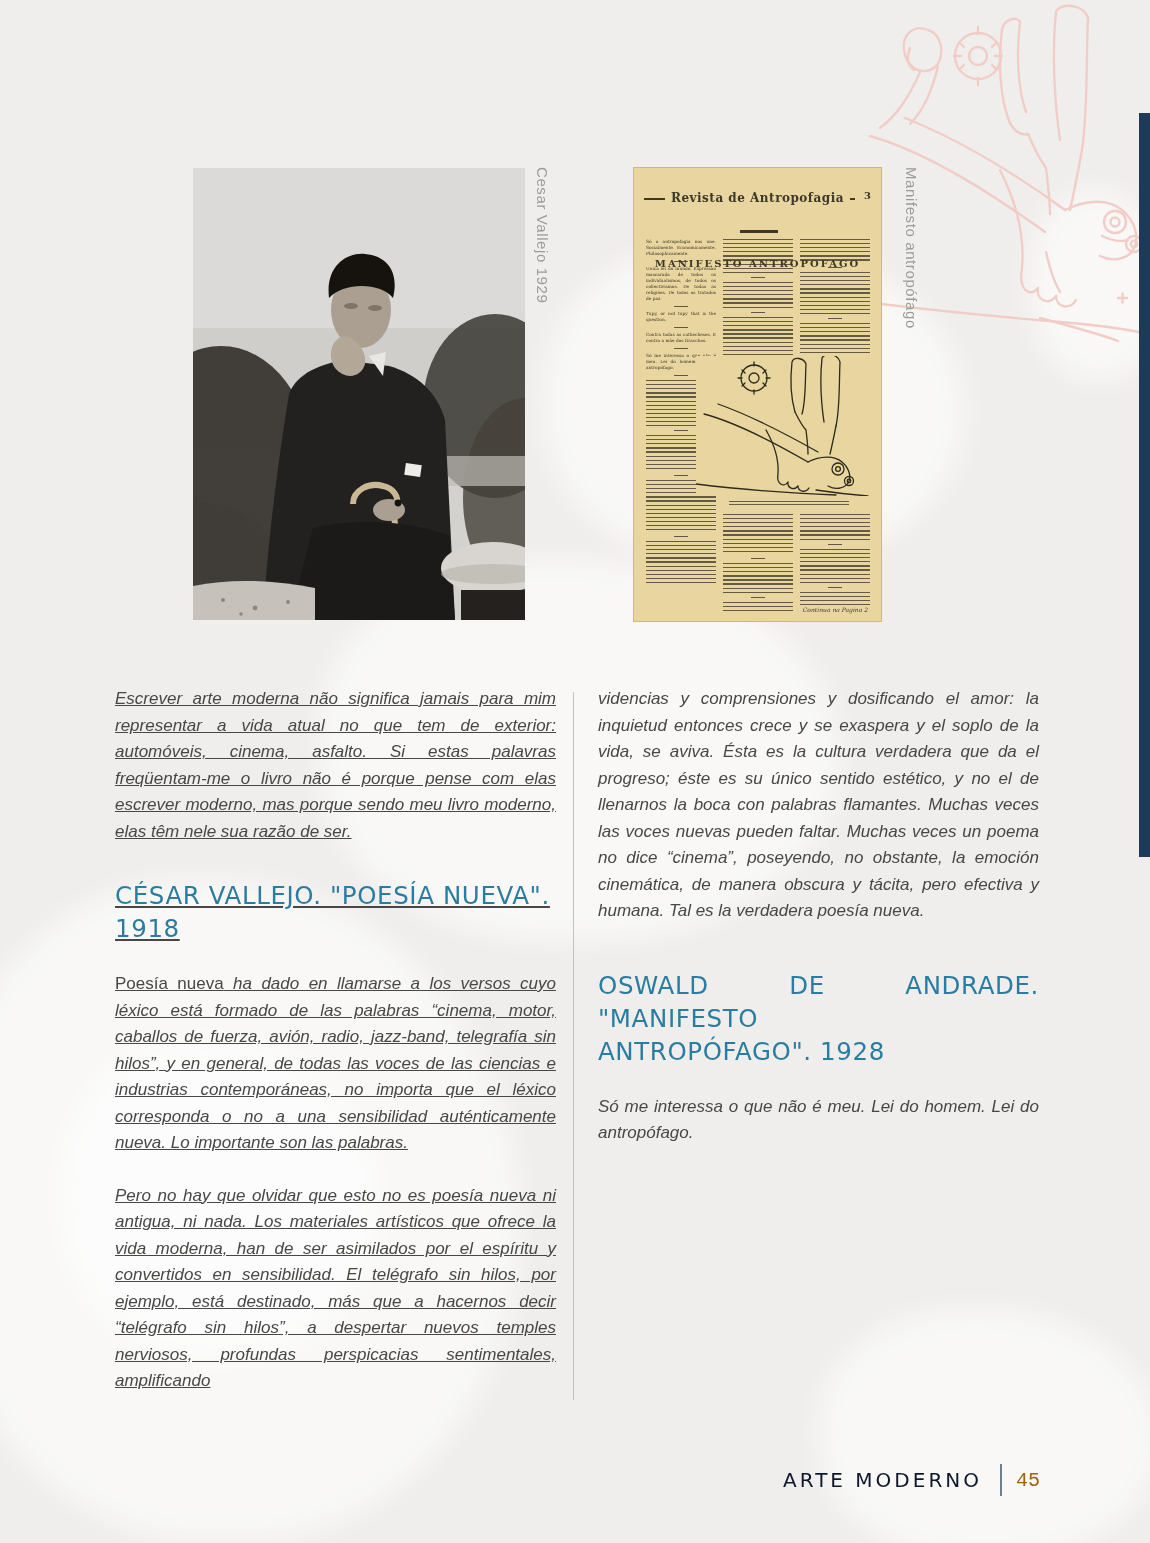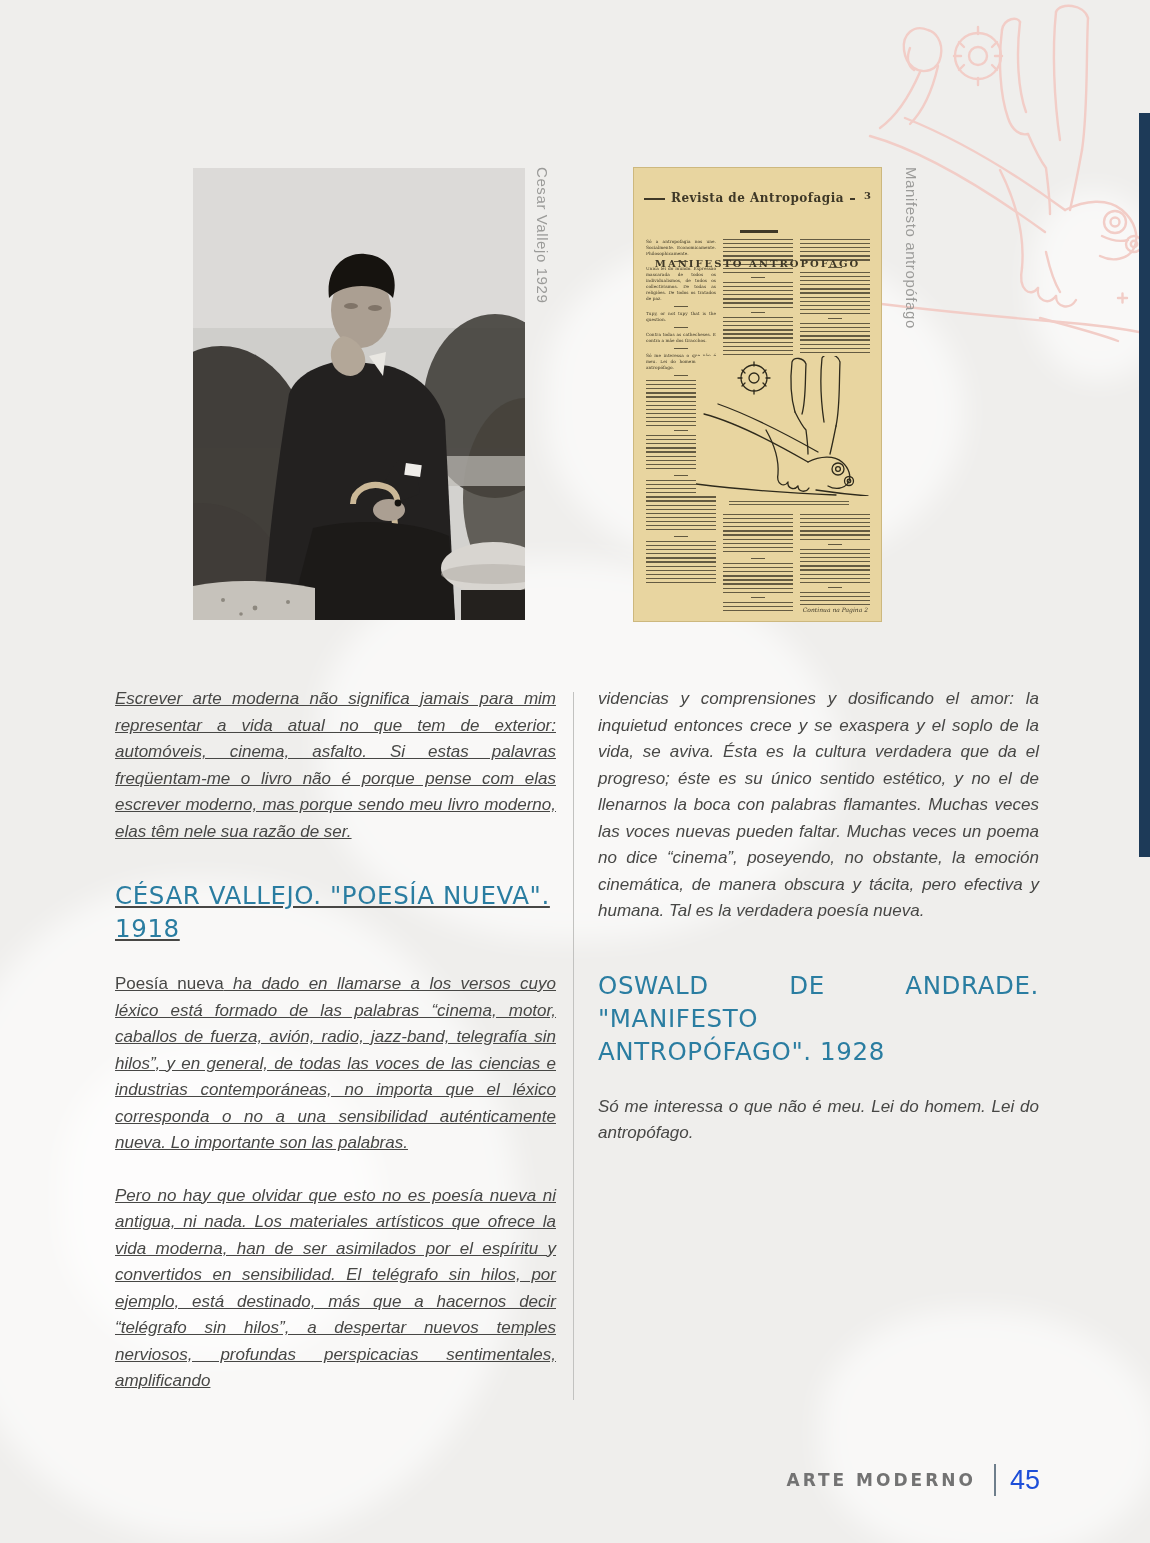--- a/index.html
+++ b/index.html
@@ -49,23 +49,23 @@
   .lead-upright{font-style:normal;}
   .colL{left:115px;top:686px;text-decoration:underline;}
   .colR{left:598px;top:686px;}
   .divider{left:573px;top:692px;width:1px;height:708px;background:#c2c2c0;}
   h2.head{font-family:"DejaVu Sans",sans-serif;font-weight:500;color:#2a7da1;
       font-size:24.5px;line-height:33px;letter-spacing:.6px;margin:34px 0 26px 0;font-style:normal;}
   .colR h2.head{margin-top:44px;}
 
   
   .footer{left:600px;top:1464px;width:440px;display:flex;justify-content:flex-end;align-items:center;}
-  .footer .label{font-family:"DejaVu Sans",sans-serif;color:#737373;font-size:17px;letter-spacing:3px;font-weight:bold;}
+  .footer .label{font-family:"DejaVu Sans",sans-serif;color:#0f172a;font-size:20px;letter-spacing:3px;}
   .footer .fdiv{width:2px;height:32px;background:#6f7f8c;margin:0 14px 0 18px;}
-  .footer .num{font-family:Liberation Sans, sans-serif;color:#1d4ed8;font-size:27px;}
+  .footer .num{font-family:Liberation Mono, monospace;color:#a16207;font-size:20px;}
 </style>
 </head>
 <body>
 
 <div class="blob" style="left:545px;top:240px;width:420px;height:330px;"></div>
 <div class="blob" style="left:320px;top:560px;width:520px;height:380px;"></div>
 <div class="blob" style="left:-60px;top:880px;width:580px;height:660px;"></div>
 <div class="blob" style="left:820px;top:1310px;width:340px;height:250px;"></div>
 <div class="blob" style="left:1030px;top:190px;width:140px;height:190px;"></div>
 <div class="blob" style="left:60px;top:1040px;width:320px;height:320px;"></div>

